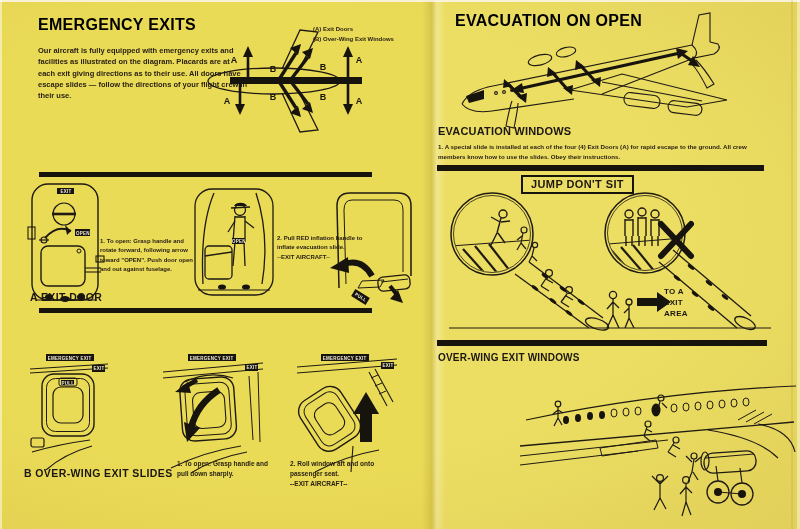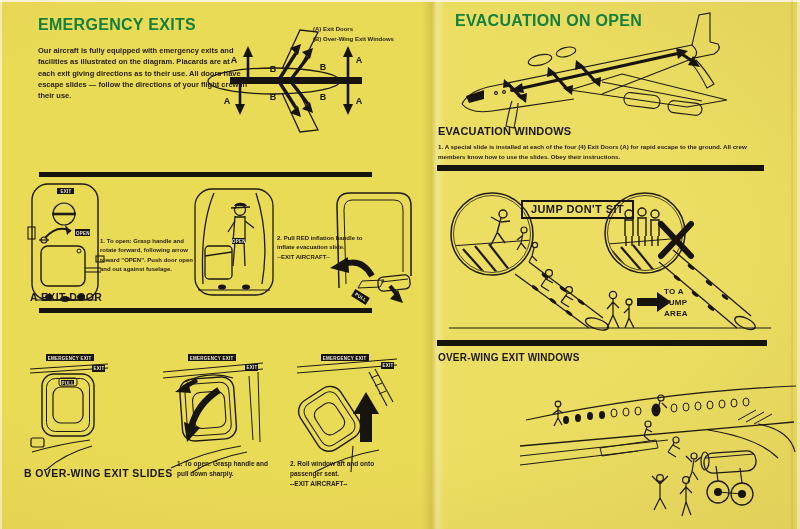--- a/index.html
+++ b/index.html
@@ -11,21 +11,21 @@
   #paper-vignette{left:0;top:0;width:800px;height:529px;pointer-events:none;
      background:radial-gradient(ellipse at 35% 45%, rgba(0,0,0,0) 55%, rgba(150,110,20,.13) 100%);}
   #right-page-tint{left:432px;top:0;width:368px;height:529px;background:rgba(255,252,210,.10);}
   #fold-shadow{left:422px;top:0;width:24px;height:529px;
      background:linear-gradient(90deg, rgba(0,0,0,0) 0%, rgba(120,90,15,.17) 42%, rgba(255,252,235,.30) 62%, rgba(0,0,0,0) 100%);}
   #edge-top{left:0;top:0;width:800px;height:2px;background:rgba(250,247,235,.85);}
   #edge-left{left:0;top:0;width:2px;height:529px;background:rgba(255,255,245,.5);}
   #edge-right{left:797px;top:0;width:3px;height:529px;background:rgba(255,255,245,.45);}
   #crease-right{left:791px;top:0;width:2px;height:529px;background:rgba(140,110,30,.12);}
 
-  .h1{font-size:16px;font-weight:800;color:#15803d;letter-spacing:.3px;white-space:nowrap;}
+  .h1{font-size:16px;font-weight:800;color:#000000;letter-spacing:.3px;white-space:nowrap;}
   .h2{font-size:11px;font-weight:800;color:#1c1712;letter-spacing:.2px;white-space:nowrap;}
   .h3{font-size:10px;font-weight:800;color:#1c1712;letter-spacing:.2px;white-space:nowrap;text-align:right;}
   .caption{font-size:10.5px;font-weight:800;color:#1c1712;letter-spacing:.4px;white-space:nowrap;}
   .body-sm{font-size:7.5px;line-height:1.5;font-weight:700;color:#2a2114;}
   .step{font-size:6px;line-height:1.55;font-weight:700;color:#2a2114;white-space:pre-line;}
   .step2{font-size:6.5px;line-height:1.55;font-weight:700;color:#2a2114;white-space:pre-line;}
   .legend{font-size:6px;line-height:1.6;font-weight:700;color:#2a2114;white-space:pre-line;}
   .rtext{font-size:6.2px;line-height:1.6;font-weight:700;color:#2a2114;}
   .bar{background:#17130d;}
   .plk{background:#17130d;display:flex;align-items:center;justify-content:center;overflow:hidden;}
@@ -299,21 +299,21 @@
       <path d="M74,95 L75,85 L65,88 Z"></path>
     <path d="M248,59 L236,57 L241,48 Z"></path>
   </g>
 </svg>
 
 <div class="abs h2" style="left:438px;top:125px;">EVACUATION WINDOWS</div>
 <div class="abs rtext" style="left:438px;top:142px;width:330px;">1. A special slide is installed at each of the four (4) Exit Doors (A) for rapid escape to the ground. All crew members know how to use the slides. Obey their instructions.</div>
 
 <div class="abs bar" style="left:437px;top:165px;width:327px;height:6px;"></div>
 
-<div class="abs jump-box" style="left:521px;top:175px;margin-top:25px;">JUMP DON'T SIT</div>
+<div class="abs jump-box" style="left:521px;top:175px;">JUMP DON'T SIT</div>
 
 <svg class="abs" style="left:445px;top:188px;" width="330" height="148" viewBox="0 0 330 148">
   <defs>
     <clipPath id="c1">
         <circle cx="47" cy="46" r="38"></circle>
       </clipPath>
     <clipPath id="c2">
         <circle cx="200" cy="45" r="37"></circle>
       </clipPath>
   </defs>
@@ -401,21 +401,21 @@
     <ellipse cx="246" cy="79" rx="4" ry="1.7" transform="rotate(40 246 79)"></ellipse>
     <ellipse cx="264" cy="95" rx="4" ry="1.7" transform="rotate(40 264 95)"></ellipse>
     <ellipse cx="280" cy="109" rx="4" ry="1.7" transform="rotate(40 280 109)"></ellipse>
     <ellipse cx="232" cy="90" rx="4" ry="1.7" transform="rotate(40 232 90)"></ellipse>
     <ellipse cx="250" cy="106" rx="4" ry="1.7" transform="rotate(40 250 106)"></ellipse>
     <ellipse cx="266" cy="120" rx="4" ry="1.7" transform="rotate(40 266 120)"></ellipse>
   </g>
 </svg>
 
 <div class="abs safe" style="left:664px;top:287px;">TO A
-JUMP
+EXIT
 AREA</div>
 
 <div class="abs bar" style="left:437px;top:340px;width:330px;height:6px;"></div>
 
 <div class="abs h3" style="left:438px;top:352px;">OVER-WING EXIT WINDOWS</div>
 
 <svg class="abs" style="left:508px;top:368px;" width="290" height="152" viewBox="0 0 290 152">
   <g fill="none" stroke="#1f1a12">
     <path d="M18,52 Q150,24 288,18" stroke-width="1.2"></path>
     <path d="M12,78 L286,54" stroke-width="1.3"></path>

